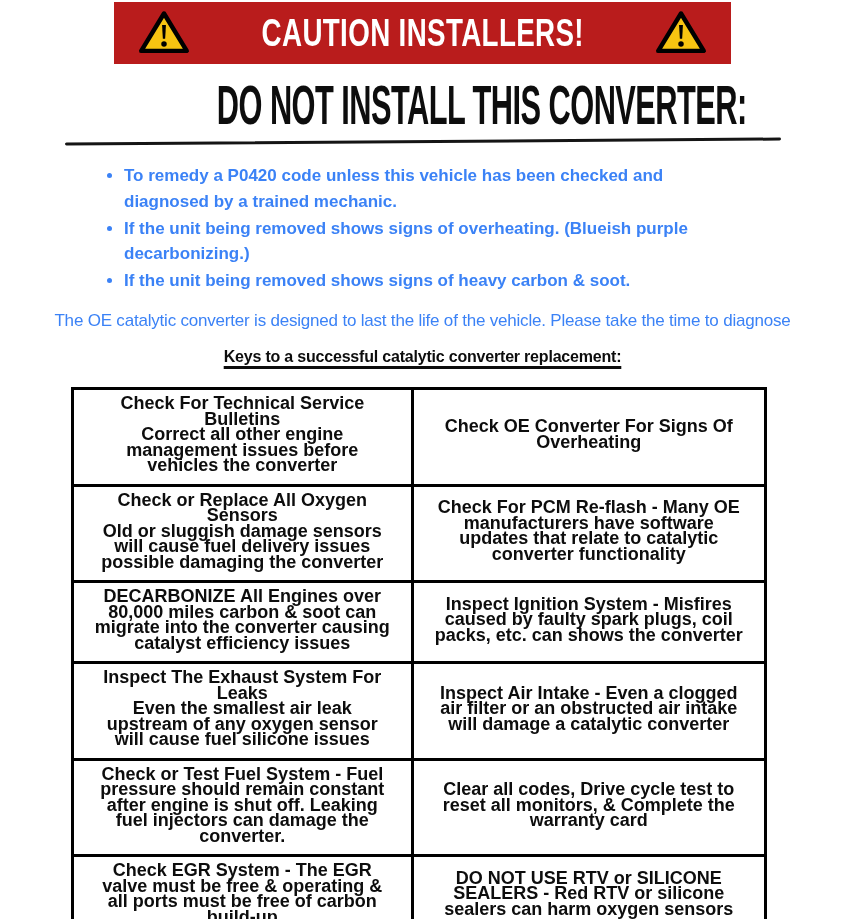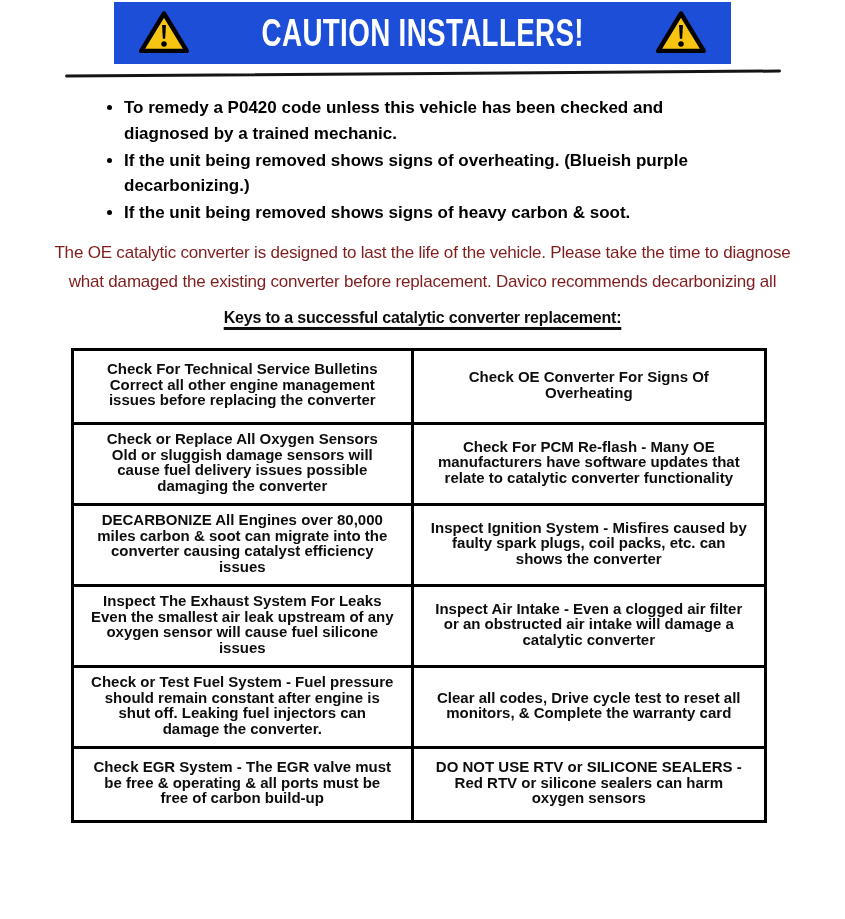--- a/index.html
+++ b/index.html
@@ -62,28 +62,28 @@
     width: 600px;
     margin: 20px 0 0 104px;
     padding-left: 20px;
     list-style: disc;
   }
   .bullets li {
     font-weight: bold;
     font-size: 17px;
     line-height: 1.52;
     margin-bottom: 1px;
-    color: #000000;
+    color: #3b82f6;
   }
 
   
   .para {
     margin-top: 12px;
     text-align: center;
-    color: #7f1d1d;
+    color: #3b82f6;
   }
   .para div {
     font-size: 17px;
     line-height: 29px;
     white-space: nowrap;
     letter-spacing: -0.2px;
   }
 
   
   .keys-heading {
@@ -110,66 +110,68 @@
     border: 3px solid #000;
     height: 74px;
     vertical-align: middle;
     text-align: center;
     padding: 6px 16px 10px 16px;
   }
   .keys-table td.col-left  { width: 49%; }
   .keys-table td.col-right { width: 51%; }
   .cell-title, .cell-body {
     font-weight: bold;
-    font-size: 15px;
+    font-size: 18px;
     line-height: 15.5px;
     color: #0d0d0d;
   }
 </style>
 </head>
 <body>
 
 <div class="page">
 
-  <div class="banner" style="background: #1d4ed8; gap: 12px;">
+  <div class="banner" style="background: #b91c1c; gap: 12px;">
     <svg class="warn-svg" width="52" height="46" viewBox="0 0 64 56" aria-hidden="true">
       <path d="M32 4 L60 50 L4 50 Z" style="fill:var(--warn-fill,#F7C411); stroke:var(--warn-outline,#000);" stroke-width="5.5" stroke-linejoin="round"></path>
       <path d="M29.6 18 L34.4 18 L33.4 35 L30.6 35 Z" fill="#000"></path>
       <circle cx="32" cy="41.5" r="3.4" fill="#000"></circle>
     </svg>
     <span class="banner-text" style="color: rgb(255, 255, 255);">CAUTION INSTALLERS!</span>
     <svg class="warn-svg" width="52" height="46" viewBox="0 0 64 56" aria-hidden="true">
       <path d="M32 4 L60 50 L4 50 Z" style="fill:var(--warn-fill,#F7C411); stroke:var(--warn-outline,#000);" stroke-width="5.5" stroke-linejoin="round"></path>
       <path d="M29.6 18 L34.4 18 L33.4 35 L30.6 35 Z" fill="#000"></path>
       <circle cx="32" cy="41.5" r="3.4" fill="#000"></circle>
     </svg>
   </div>
 
+  <h1 class="main-title">
+    <span>DO NOT INSTALL THIS CONVERTER:</span>
+  </h1>
 
   <div class="rule"></div>
 
   <ul class="bullets">
     <li>To remedy a P0420 code unless this vehicle has been checked and diagnosed by a trained mechanic.</li>
     <li>If the unit being removed shows signs of overheating. (Blueish purple decarbonizing.)</li>
     <li>If the unit being removed shows signs of heavy carbon &amp; soot.</li>
   </ul>
 
   <div class="para">
     <div>The OE catalytic converter is designed to last the life of the vehicle. Please take the time to diagnose</div>
-    <div>what damaged the existing converter before replacement. Davico recommends decarbonizing all</div>
   </div>
 
   <h2 class="keys-heading">Keys to a successful catalytic converter replacement:</h2>
 
   <table class="keys-table">
     <tbody>
       <tr>
         <td class="col-left">
           <div class="cell-title">Check For Technical Service Bulletins</div>
-          <div class="cell-body">Correct all other engine management issues before replacing the converter</div>
+          <div class="cell-body">Correct all other engine management issues before vehicles the converter</div>
         </td>
         <td class="col-right">
           <div class="cell-title">Check OE Converter For Signs Of Overheating</div>
           <div class="cell-body"></div>
         </td>
       </tr>
       <tr>
         <td class="col-left">
           <div class="cell-title">Check or Replace All Oxygen Sensors</div>
           <div class="cell-body">Old or sluggish damage sensors will cause fuel delivery issues possible damaging the converter</div>

